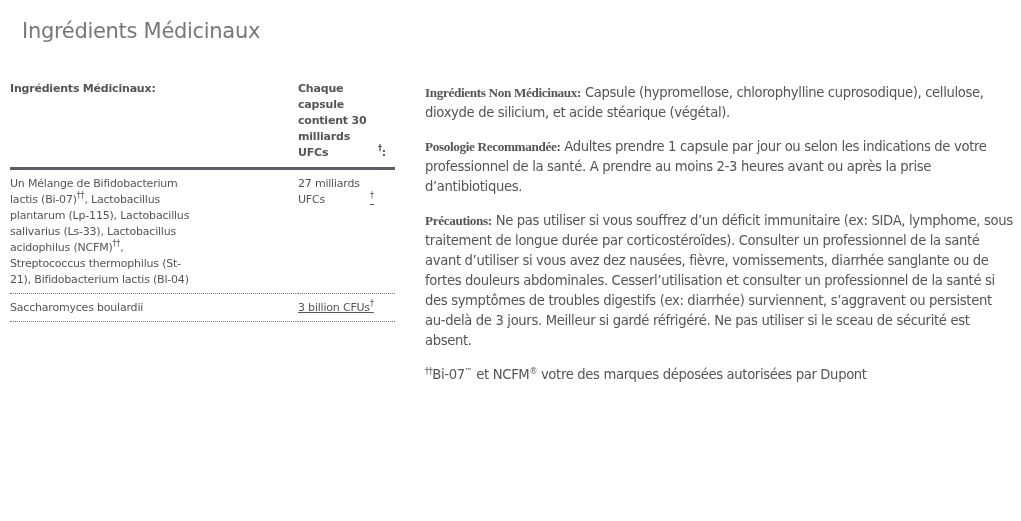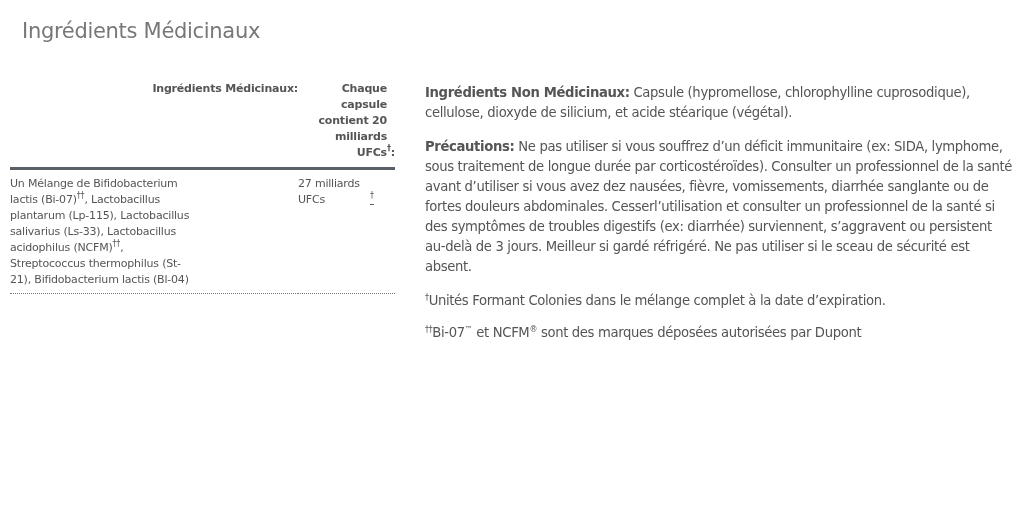--- a/index.html
+++ b/index.html
@@ -34,21 +34,21 @@
     }
     table.ingredients {
       border-collapse: collapse;
       width: 385px;
       font-size: 11px;
       line-height: 16px;
       color: #555555;
       letter-spacing: -0.2px;
     }
     table.ingredients th {
-      text-align: right;
+      text-align: left;
       vertical-align: top;
       font-weight: bold;
       color: #555555;
       padding: 1px 0 6px 0;
       border-bottom: 3px solid #5a6068;
     }
     table.ingredients th.col-name { width: 288px; }
     table.ingredients th.col-amount { width: 97px; }
     table.ingredients td {
       vertical-align: top;
@@ -71,43 +71,48 @@
       line-height: 20px;
       color: #555555;
       letter-spacing: -0.35px;
     }
     .right-col p {
       margin: 0 0 14px 0;
     }
     .right-col .label {
       font-weight: bold;
       color: #555555;
+      font-family: Liberation Serif, serif;
     }
     .footnote { margin-bottom: 12px !important; }
   </style>
 </head>
 <body>
 
 <h1 class="page-title">Ingrédients Médicinaux</h1>
 
 <div class="left-col">
   <table class="ingredients">
     <thead>
       <tr>
         <th class="col-name"><span>Ingrédients Médicinaux:</span></th>
-        <th class="col-amount"><span style="display:inline-block;width:80px;">Chaque capsule contient 20 milliards UFCs</span><sup>†</sup><span>:</span></th>
+        <th class="col-amount"><span style="display:inline-block;width:80px;">Chaque capsule contient 30 milliards UFCs</span><sup>†</sup><span>:</span></th>
       </tr>
     </thead>
     <tbody>
       <tr>
         <td style="padding-right:100px;"><span>Un Mélange de Bifidobacterium lactis (Bi-07)</span><sup>††</sup><span>, Lactobacillus plantarum (Lp-115), Lactobacillus salivarius (Ls-33), Lactobacillus acidophilus (NCFM)</span><sup>††</sup><span>, Streptococcus thermophilus (St-21), Bifidobacterium lactis (Bl-04)</span></td>
         <td class="amount"><span style="display:inline-block;width:72px;">27 milliards UFCs</span><sup>†</sup></td>
       </tr>
+      <tr>
+        <td>Saccharomyces boulardii</td>
+        <td class="amount"><span>3 billion CFUs</span><sup>†</sup></td>
+      </tr>
     </tbody>
   </table>
 </div>
 
 <div class="right-col">
   <p><span class="label">Ingrédients Non Médicinaux:</span><span> Capsule (hypromellose, chlorophylline cuprosodique), cellulose, dioxyde de silicium, et acide stéarique (végétal).</span></p>
+  <p><span class="label">Posologie Recommandée:</span><span> Adultes prendre 1 capsule par jour ou selon les indications de votre professionnel de la santé. A prendre au moins 2-3 heures avant ou après la prise d’antibiotiques.</span></p>
   <p><span class="label">Précautions:</span><span> Ne pas utiliser si vous souffrez d’un déficit immunitaire (ex: SIDA, lymphome, sous traitement de longue durée par corticostéroïdes). Consulter un professionnel de la santé avant d’utiliser si vous avez dez nausées, fièvre, vomissements, diarrhée sanglante ou de fortes douleurs abdominales. Cesserl’utilisation et consulter un professionnel de la santé si des symptômes de troubles digestifs (ex: diarrhée) surviennent, s’aggravent ou persistent au-delà de 3 jours. Meilleur si gardé réfrigéré. Ne pas utiliser si le sceau de sécurité est absent.</span></p>
-  <p class="footnote"><sup>†</sup><span>Unités Formant Colonies dans le mélange complet à la date d’expiration.</span></p>
-  <p class="footnote"><sup>††</sup><span>Bi-07</span><sup>™</sup><span> et NCFM</span><sup>®</sup><span> sont des marques déposées autorisées par Dupont</span></p>
+  <p class="footnote"><sup>††</sup><span>Bi-07</span><sup>™</sup><span> et NCFM</span><sup>®</sup><span> votre des marques déposées autorisées par Dupont</span></p>
 </div>
 
 </body></html>

